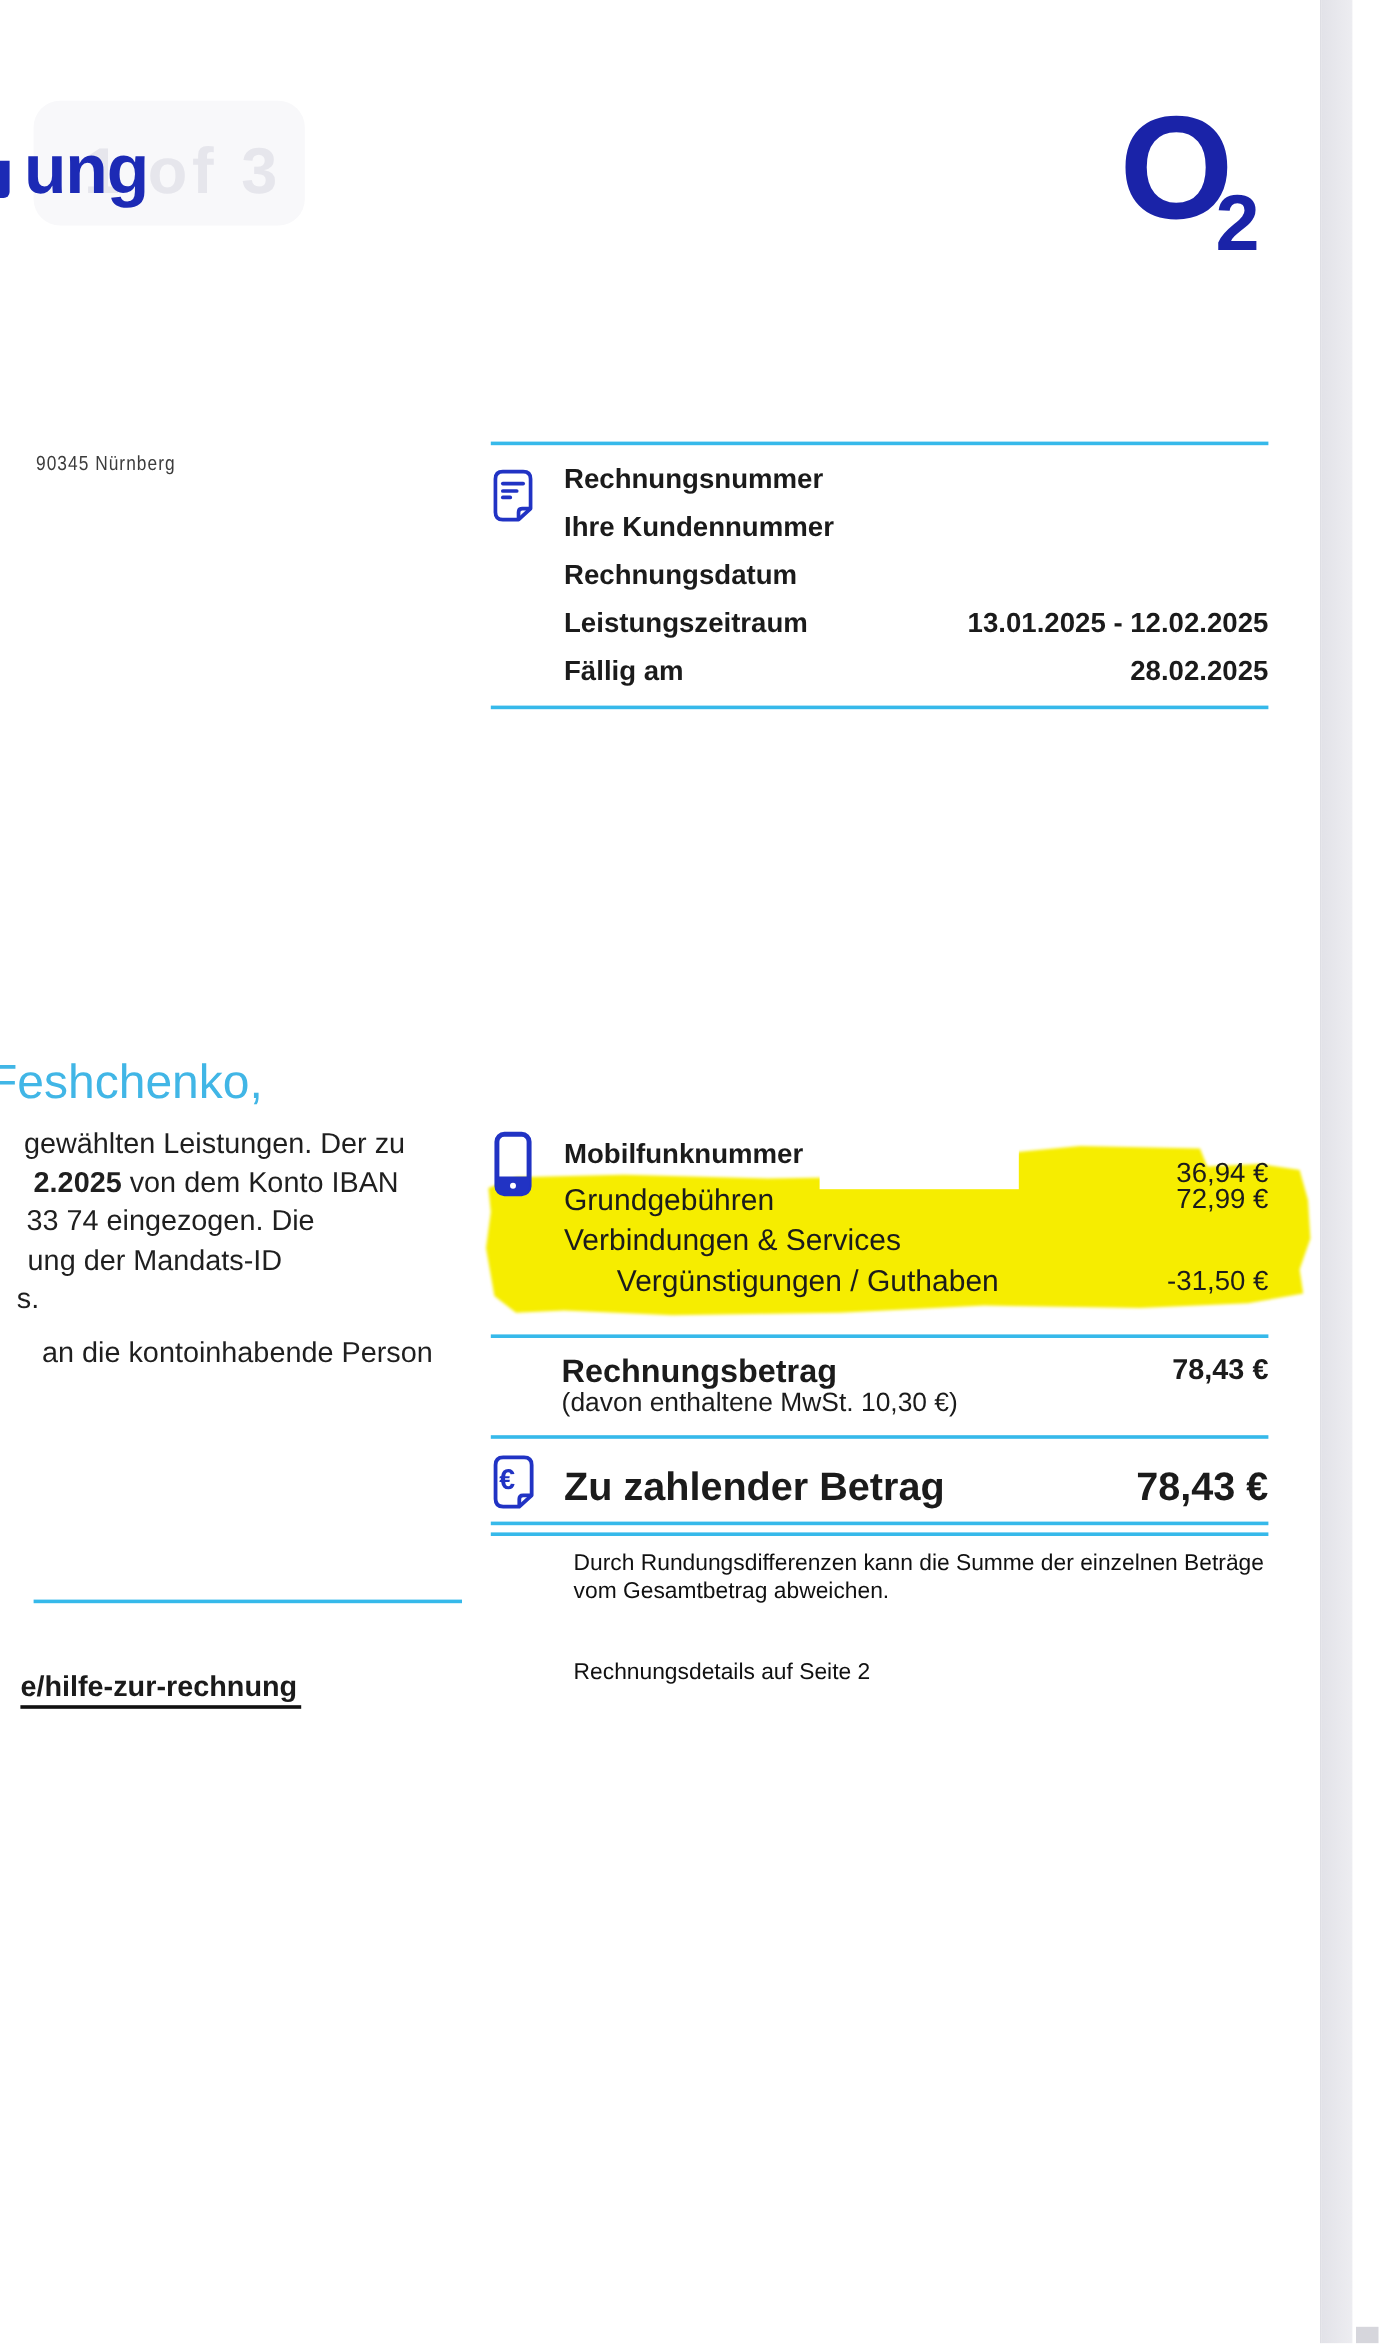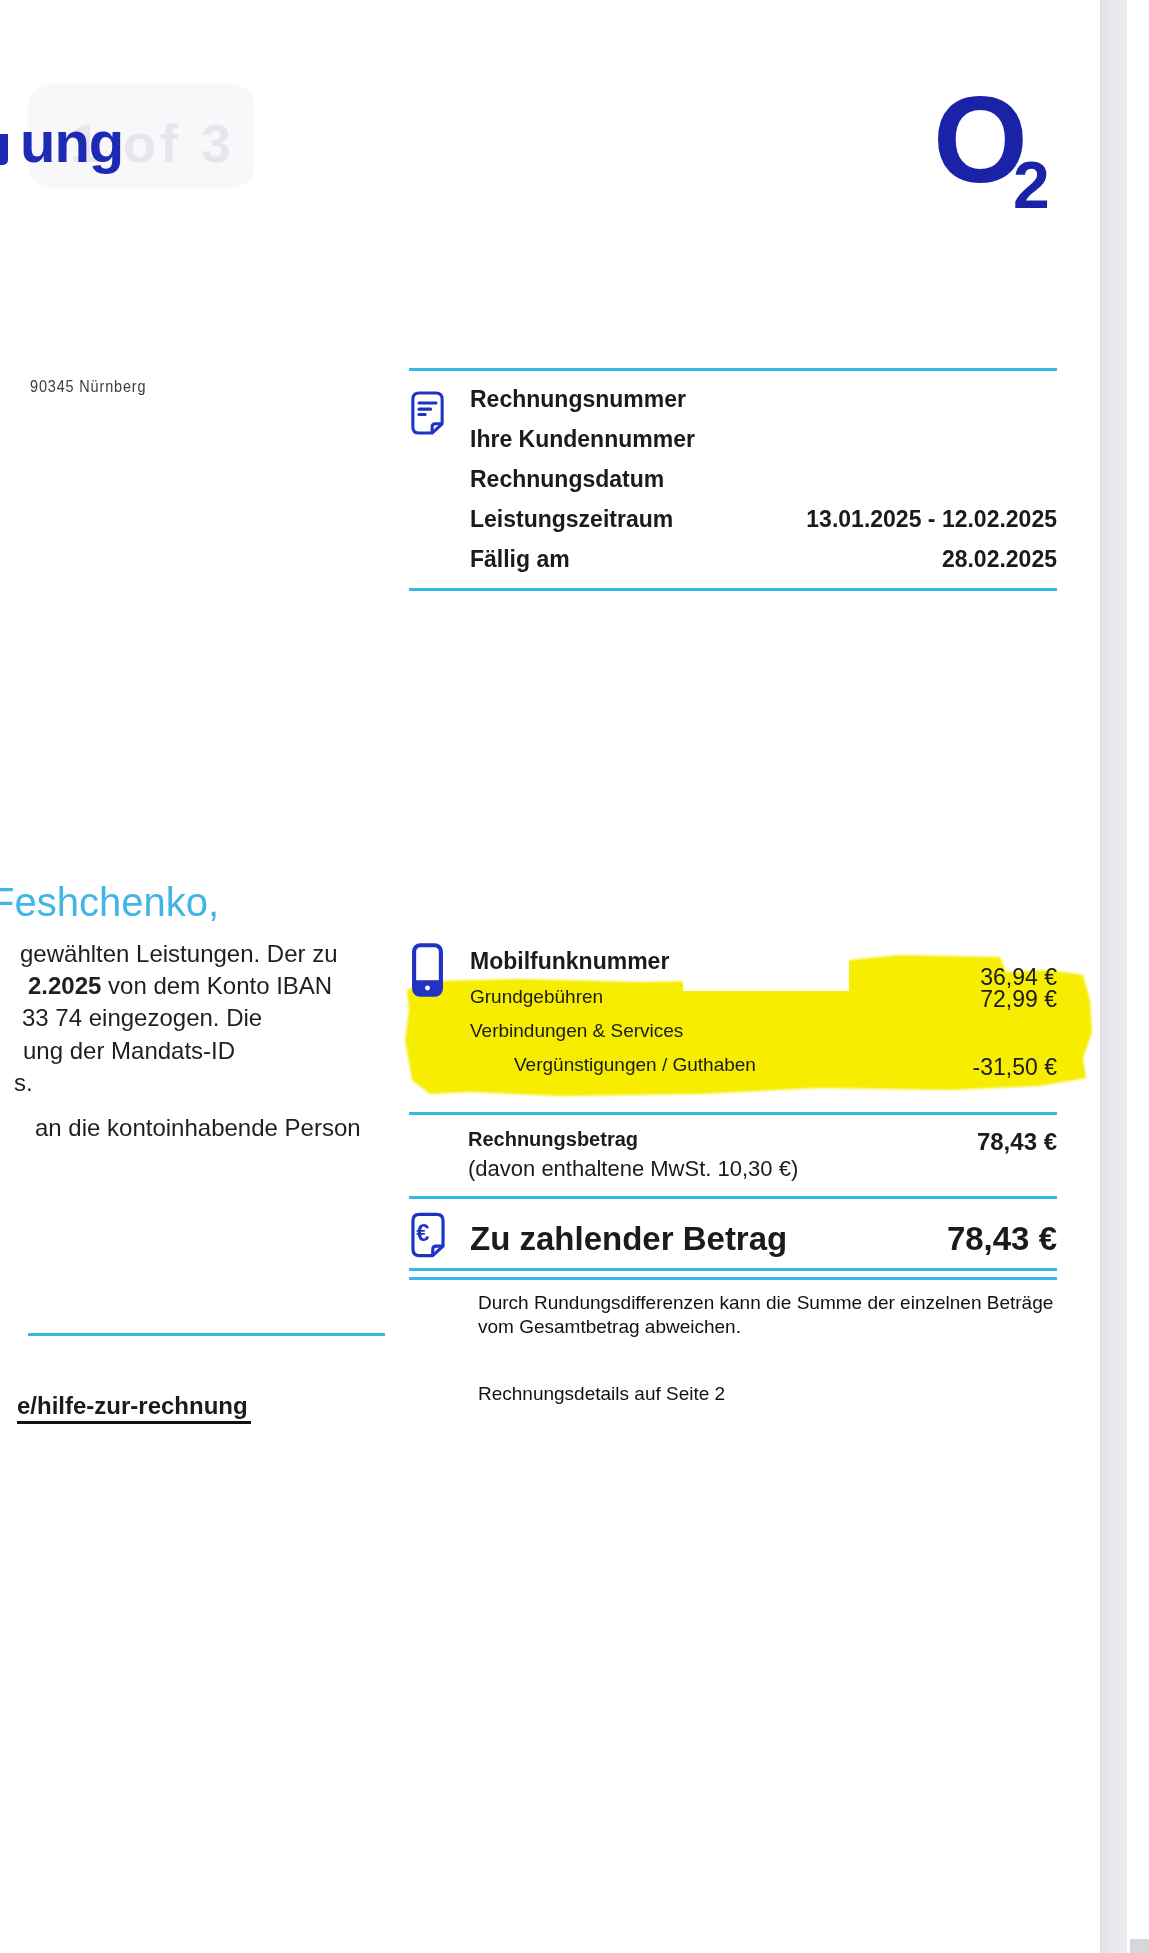--- a/index.html
+++ b/index.html
@@ -33,27 +33,27 @@
   
   .info-label{font-size:23px;font-weight:bold;white-space:nowrap;}
   .info-value{font-size:23px;font-weight:bold;text-align:right;width:417px;white-space:nowrap;}
 
   
   .greeting{left:-10px;top:880px;font-size:40px;color:var(--greeting-cyan);white-space:nowrap;}
   .letter-line{font-size:24px;color:#1f1f1f;white-space:nowrap;}
 
   
   .charges-heading{left:470px;top:948px;font-size:23px;font-weight:bold;z-index:4;}
-  .charge-label{font-size:19px;white-space:nowrap;z-index:4;}
+  .charge-label{font-size:25px;white-space:nowrap;z-index:4;}
   .charge-value{font-size:23px;text-align:right;width:240px;white-space:nowrap;z-index:4;}
   .redaction{left:683px;top:953px;width:166px;height:38px;background:#ffffff;z-index:3;}
   .highlight-svg{left:395px;top:945px;z-index:2;}
 
   
-  .total-label{left:468px;top:1128px;font-size:20px;font-weight:bold;}
+  .total-label{left:468px;top:1128px;font-size:27px;font-weight:bold;}
   .total-value{left:700px;top:1128px;width:357px;text-align:right;font-size:24px;font-weight:bold;}
   .vat-note{left:468px;top:1156px;font-size:22px;}
   .due-label{left:470px;top:1220px;font-size:33px;font-weight:bold;white-space:nowrap;}
   .due-value{left:700px;top:1220px;width:357px;text-align:right;font-size:33px;font-weight:bold;}
 
   .footnote{left:478px;font-size:19px;color:#111;white-space:nowrap;}
 
   
   .help-line1{left:25px;top:1364px;font-size:24px;font-weight:bold;white-space:nowrap;}
   .help-line2{left:17px;top:1392px;font-size:24px;font-weight:bold;white-space:nowrap;border-bottom:3px solid #111;padding:0 3px 1px 0;text-align:center;}

